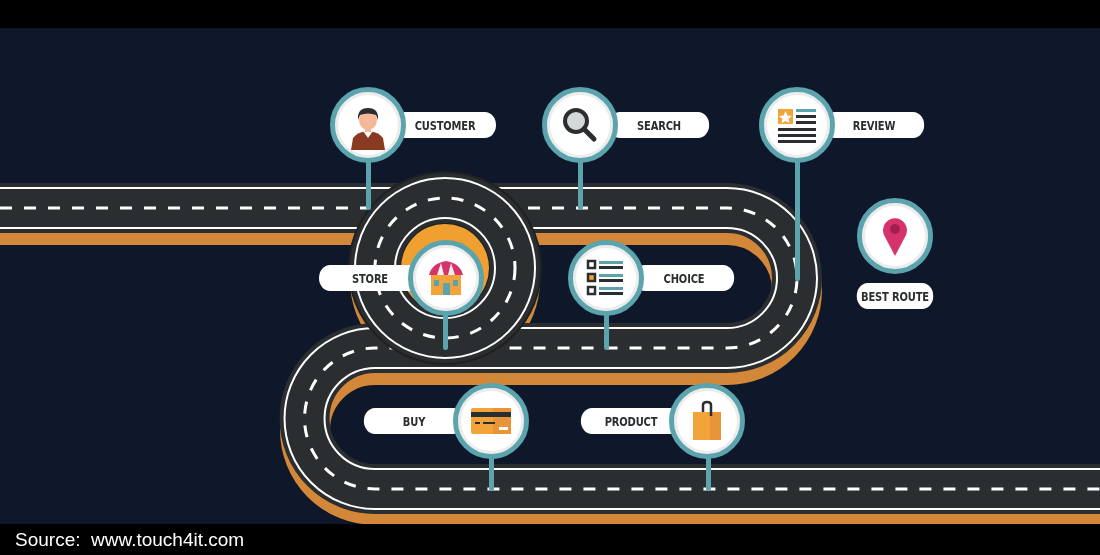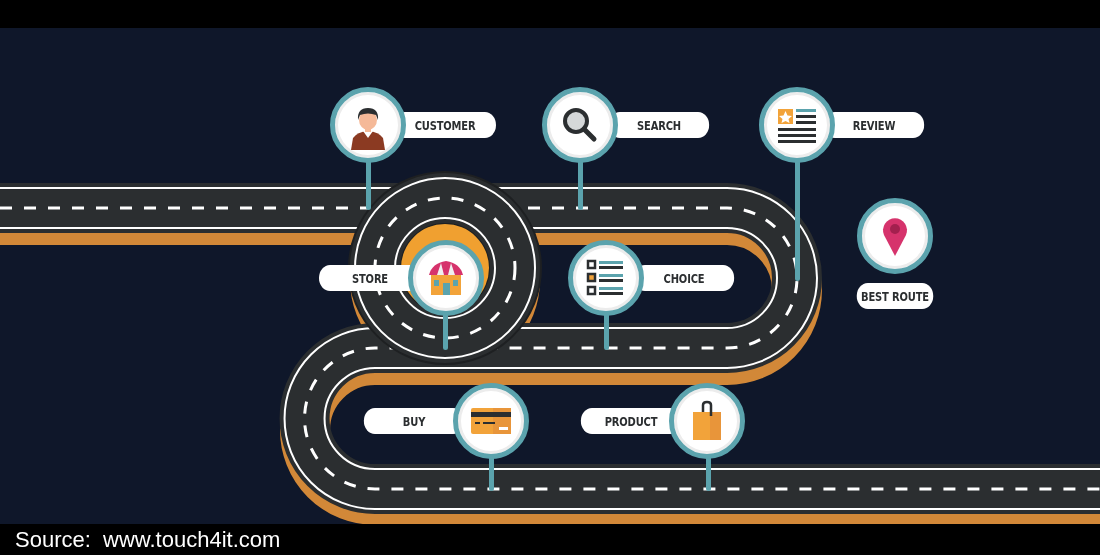--- a/index.html
+++ b/index.html
@@ -18,21 +18,21 @@
     background: #FFFFFF; border: 5px solid #5BA3AD;
     display: flex; align-items: center; justify-content: center;
     box-shadow: inset 0 0 0 3px #ECECEC;
   }
   .node svg { width: 50px; height: 50px; }
   .pin {
     position: absolute; width: 5px; background: #5BA3AD; border-radius: 0 0 3px 3px;
   }
   .footer {
     position: absolute; left: 0; top: 524px; width: 1100px; height: 31px; background: #000;
-    color: #FFFFFF; font-family: "Liberation Sans", sans-serif; font-size: 22px;
+    color: #FFFFFF; font-family: "Liberation Sans", sans-serif; font-size: 19px;
     padding-left: 15px; line-height: 31px; white-space: pre;
   }
 </style>
 </head>
 <body>
 
 <div class="stage">
 
   <svg class="roads" viewBox="0 0 1100 524">
 

